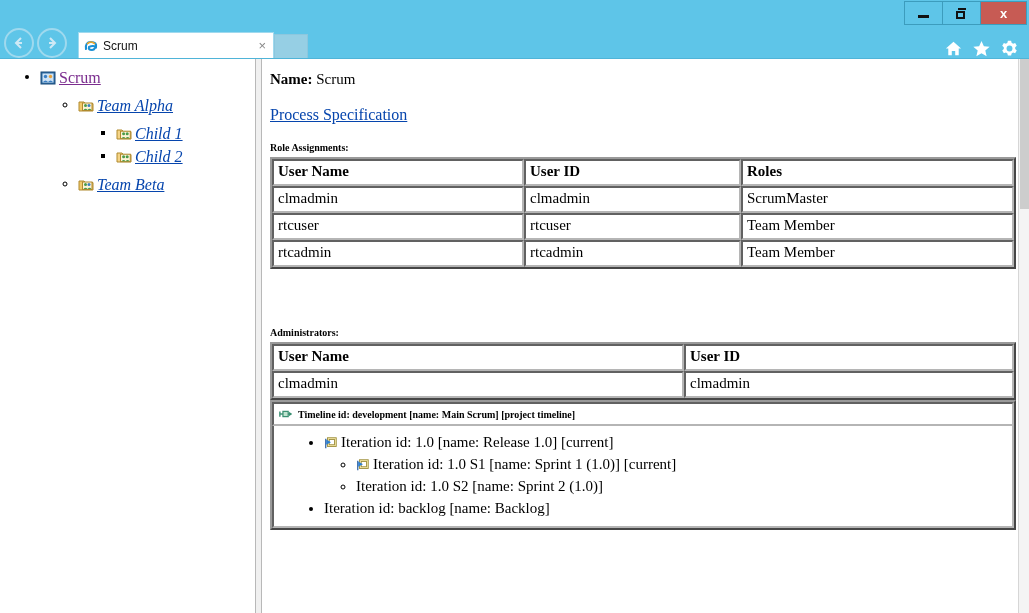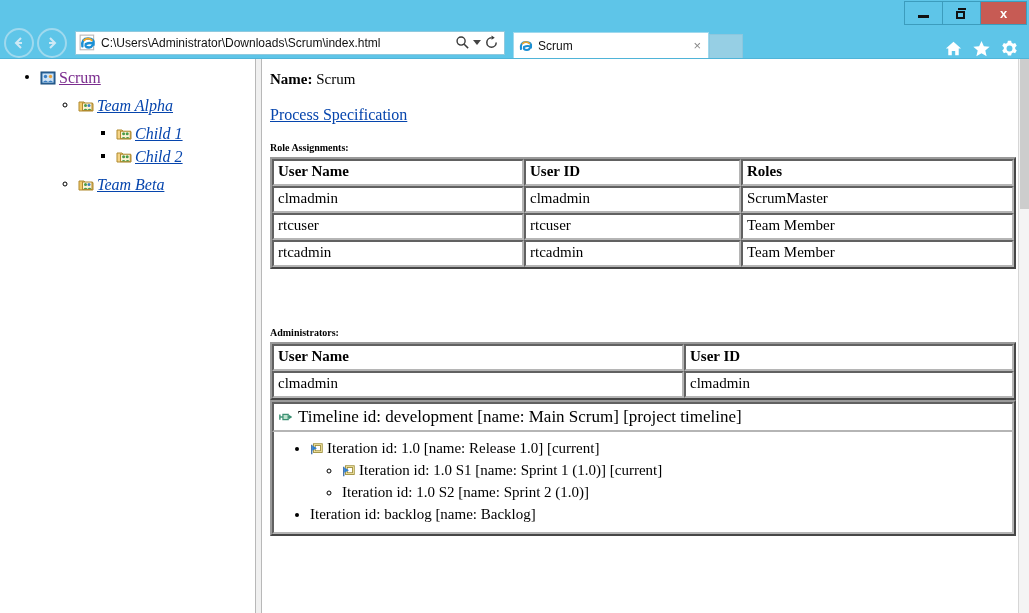--- a/index.html
+++ b/index.html
@@ -311,30 +311,30 @@
   
   .timeline-box {
     width: 746px;
     border: 2px outset #9a9a9a;
     box-sizing: border-box;
     background: #fff;
   }
   .timeline-head {
     border: 2px inset #b5b5b5;
     padding: 3px 5px;
-    font-weight: normal;
-    font-size: 17px;
+    font-weight: bold;
+    font-size: 10px;
     display: flex;
     align-items: center;
     box-sizing: border-box;
   }
   .timeline-body {
     border: 2px inset #b5b5b5;
     border-top: none;
-    padding: 2px 5px 5px 2px;
+    padding: 2px 5px 5px 16px;
     box-sizing: border-box;
   }
   ul.iter {
     margin: 4px 0 2px 0;
     padding-left: 34px;
     list-style-type: disc;
   }
   ul.iter ul {
     margin: 0;
     padding-left: 32px;
@@ -398,39 +398,20 @@
       </svg>
     </div>
 
     <div class="navbtn">
       <svg width="16" height="16" viewBox="0 0 16 16">
         <path d="M6 3 L11 8 L6 13" fill="none" stroke="#cfe9f5" stroke-width="2"></path>
         <path d="M5 8 L11 8" stroke="#cfe9f5" stroke-width="2"></path>
       </svg>
     </div>
 
-    <div class="addressbar">
-      <svg class="ie-favicon" viewBox="0 0 16 16">
-        <rect x="1" y="1" width="12" height="13" fill="#fff" stroke="#b9b9b9"></rect>
-        <path d="M3 11 Q2 4 8 4 Q14 4 13 9 Q10 7 6 9 Q5 12 9 12 Q11 12 12 10" fill="none" stroke="#1a8fd4" stroke-width="2.1" stroke-linecap="round"></path>
-        <path d="M4 6 Q8 2 12 6" fill="none" stroke="#f5a623" stroke-width="1.6"></path>
-      </svg>
-      <span class="url-text" title="C:\Users\Administrator\Downloads\Scrum\index.html">C:\Users\Administrator\Downloads\Scrum\index.html</span>
-      <span class="addr-icons">
-        <svg width="15" height="15" viewBox="0 0 16 16">
-          <circle cx="6.5" cy="6.5" r="4.3" fill="none" stroke="#3a3a3a" stroke-width="1.5"></circle>
-          <path d="M9.8 9.8 L14 14" stroke="#3a3a3a" stroke-width="1.6"></path>
-        </svg>
-        <span class="caret-down"></span>
-        <svg width="15" height="15" viewBox="0 0 16 16">
-          <path d="M13 8 A5 5 0 1 1 8 3" fill="none" stroke="#3a3a3a" stroke-width="1.6"></path>
-          <path d="M8 0.5 L8 5 L11.5 3" fill="#3a3a3a"></path>
-        </svg>
-      </span>
-    </div>
 
     <div class="tabstrip">
       <div class="tab">
         <svg width="16" height="16" viewBox="0 0 16 16">
           <path d="M3 11 Q2 4 8 4 Q14 4 13 9 Q10 7 6 9 Q5 12 9 12 Q11 12 12 10" fill="none" stroke="#1a8fd4" stroke-width="2.1" stroke-linecap="round"></path>
           <path d="M4 6 Q8 2 12 6" fill="none" stroke="#f5a623" stroke-width="1.6"></path>
         </svg>
         <span class="tab-title">Scrum</span>
         <span class="tab-close">×</span>
       </div>

